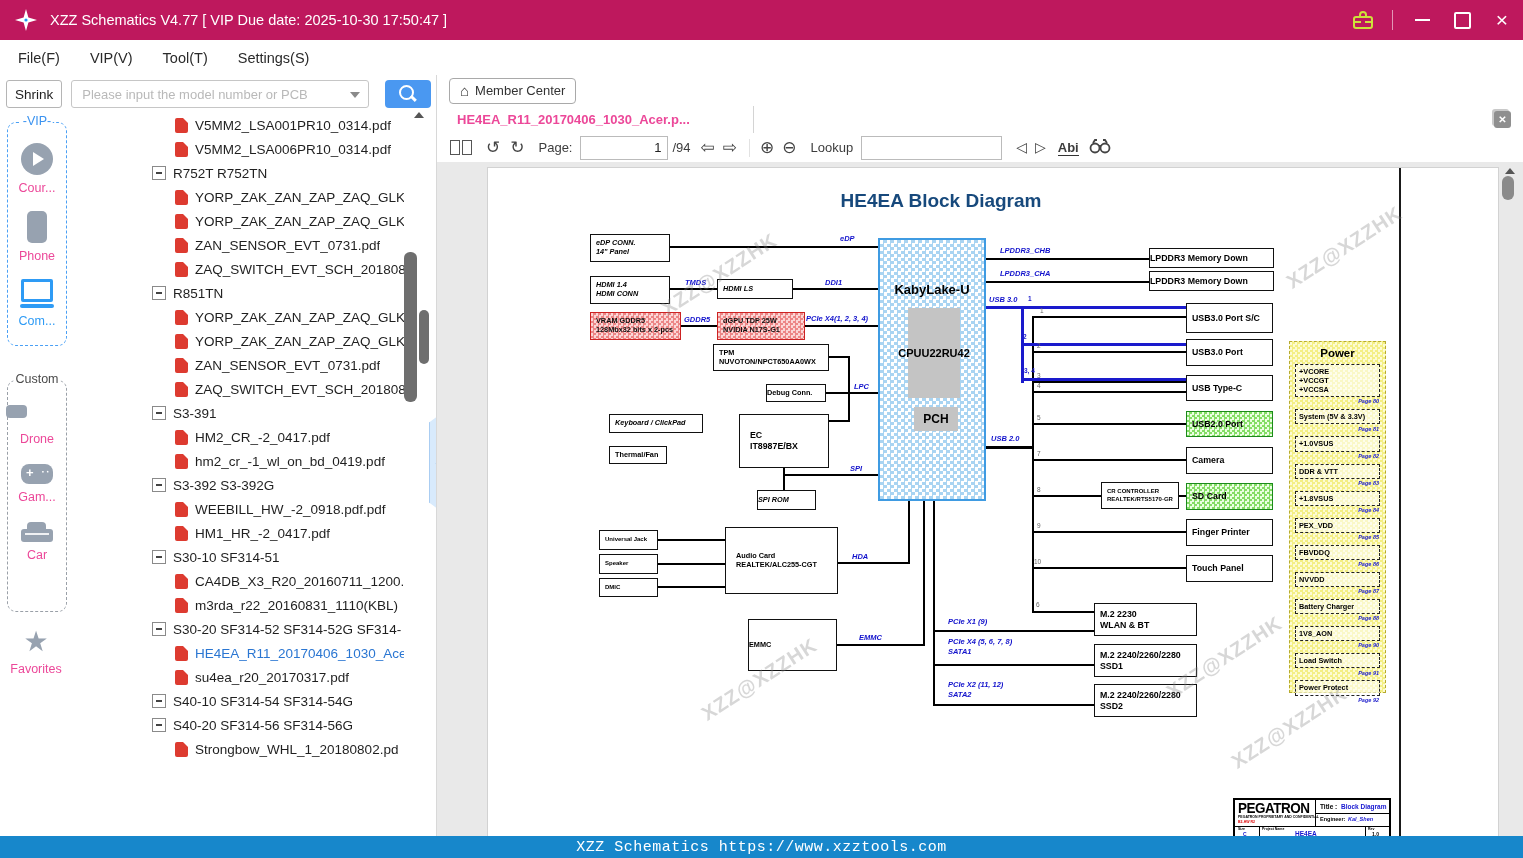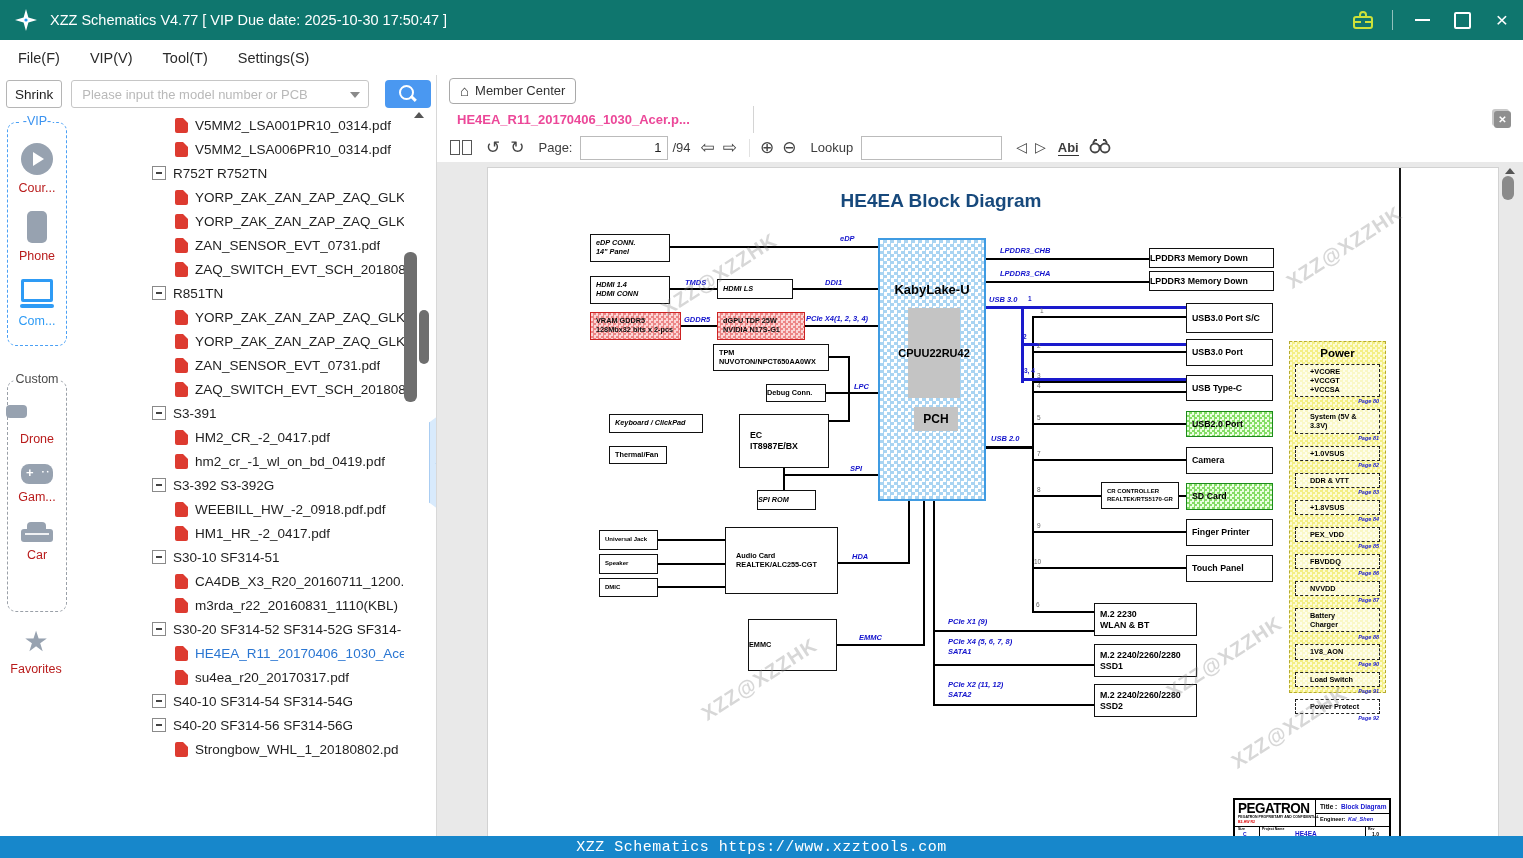--- a/index.html
+++ b/index.html
@@ -1,21 +1,21 @@
 <!DOCTYPE html>
 <html><head>
 <meta charset="utf-8">
 <style>
   html,body{margin:0;padding:0;}
   body{width:1523px;height:858px;overflow:hidden;position:relative;background:#fff;
        font-family:"Liberation Sans",sans-serif;-webkit-font-smoothing:antialiased;}
   .abs{position:absolute;}
 
   
-  #titlebar{position:absolute;left:0;top:0;width:1523px;height:40px;background:#0f766e;
+  #titlebar{position:absolute;left:0;top:0;width:1523px;height:40px;background:#be185d;
             display:flex;align-items:center;color:#fff;}
   #app-logo{margin-left:12px;width:28px;height:28px;display:flex;align-items:center;justify-content:center;}
   #app-title{margin-left:10px;font-size:14.5px;}
   #win-controls{position:absolute;right:10px;top:0;height:40px;display:flex;align-items:center;gap:18px;}
   .win-sep{width:1px;height:20px;background:rgba(255,255,255,.55);}
   .win-btn{width:22px;height:22px;display:flex;align-items:center;justify-content:center;cursor:pointer;}
   .min-glyph{width:15px;height:2px;background:#fff;}
   .max-glyph{width:13px;height:13px;border:2px solid #fff;border-radius:2px;}
   .close-glyph{font-size:21px;line-height:20px;color:#fff;}
 
@@ -39,21 +39,21 @@
   #search-btn{margin-left:16px;width:46px;height:28px;background:#4a98f1;border-radius:4px;
               position:relative;cursor:pointer;}
   .mag-circle{position:absolute;left:14px;top:5px;width:11px;height:11px;border:2.5px solid #fff;border-radius:50%;}
   .mag-tail{position:absolute;left:25px;top:17px;width:7px;height:2.5px;background:#fff;transform:rotate(45deg);}
 
   
   .side-group{position:absolute;left:7px;width:58px;border-radius:9px;}
   .side-group-label{position:absolute;top:-9px;left:50%;transform:translateX(-50%);background:#fff;
                     padding:0 2px;font-size:12.5px;white-space:nowrap;}
   .side-item{display:flex;flex-direction:column;align-items:center;cursor:pointer;}
-  .side-label{font-size:12.5px;color:#b91c1c;margin-top:6px;white-space:nowrap;}
+  .side-label{font-size:12.5px;color:#ec4899;margin-top:6px;white-space:nowrap;}
   .play-circle{width:32px;height:32px;border-radius:50%;background:#97a2b0;position:relative;}
   .play-circle::after{content:"";position:absolute;left:12px;top:9px;width:0;height:0;
       border-left:11px solid #fff;border-top:7px solid transparent;border-bottom:7px solid transparent;}
   .phone-shape{width:20px;height:32px;background:#97a2b0;border-radius:5px;}
   .laptop-screen{width:26px;height:17px;border:3px solid #2e9bf5;border-radius:2px;}
   .laptop-base{width:34px;height:4px;background:#2e9bf5;border-radius:2px;margin-top:2px;}
   .drone-shape{width:9px;height:9px;border-radius:50%;background:#97a2b0;position:relative;margin:2px 0 2px -20px;
       box-shadow:20px 0 0 #97a2b0,0 16px 0 #97a2b0,20px 16px 0 #97a2b0;}
   .drone-shape::after{content:"";position:absolute;left:4px;top:6px;width:21px;height:13px;background:#97a2b0;border-radius:4px;}
   .drone-wrap{width:30px;height:27px;}
@@ -162,21 +162,21 @@
   .wm{position:absolute;color:rgba(130,130,130,.32);font-size:20px;font-weight:bold;
       transform:rotate(-33deg);white-space:nowrap;letter-spacing:1px;}
 
   
   #power-box{position:absolute;left:801px;top:173px;width:97px;height:352px;box-sizing:border-box;
       border:1px dashed #b7ab2e;padding:5px 5px 0 5px;background-color:#fdfbd2;
       background-image:repeating-conic-gradient(rgba(238,232,80,.6) 0% 25%, transparent 0% 50%);
       background-size:5px 5px;}
   #power-title{text-align:center;font-weight:bold;font-size:11.5px;margin-bottom:5px;}
   .pitem{position:relative;border:1px dashed #222;background:rgba(255,255,255,.55);font-weight:bold;
-      font-size:7.3px;padding:2px 14px;margin-bottom:12px;line-height:1.25;}
+      font-size:7.3px;padding:2px 3px;margin-bottom:12px;line-height:1.25;}
   .ppage{position:absolute;right:0;bottom:-9px;color:#2222cc;font-style:italic;font-size:5.5px;font-weight:bold;}
 
   
   #title-block{position:absolute;left:745px;top:630px;width:158px;height:41px;border:2px solid #000;
       background:#fff;box-sizing:border-box;font-weight:bold;}
   .tb{position:absolute;white-space:nowrap;}
   #tb-brand{left:3px;top:0px;font-size:13.5px;letter-spacing:-0.5px;transform:scaleY(1.05);transform-origin:top left;}
   #tb-prop{left:3px;top:15px;font-size:3.5px;}
   #tb-code{left:3px;top:20px;font-size:3.5px;color:#d00;}
   #tb-vline{left:80px;top:0;width:1px;height:26px;background:#000;position:absolute;}

